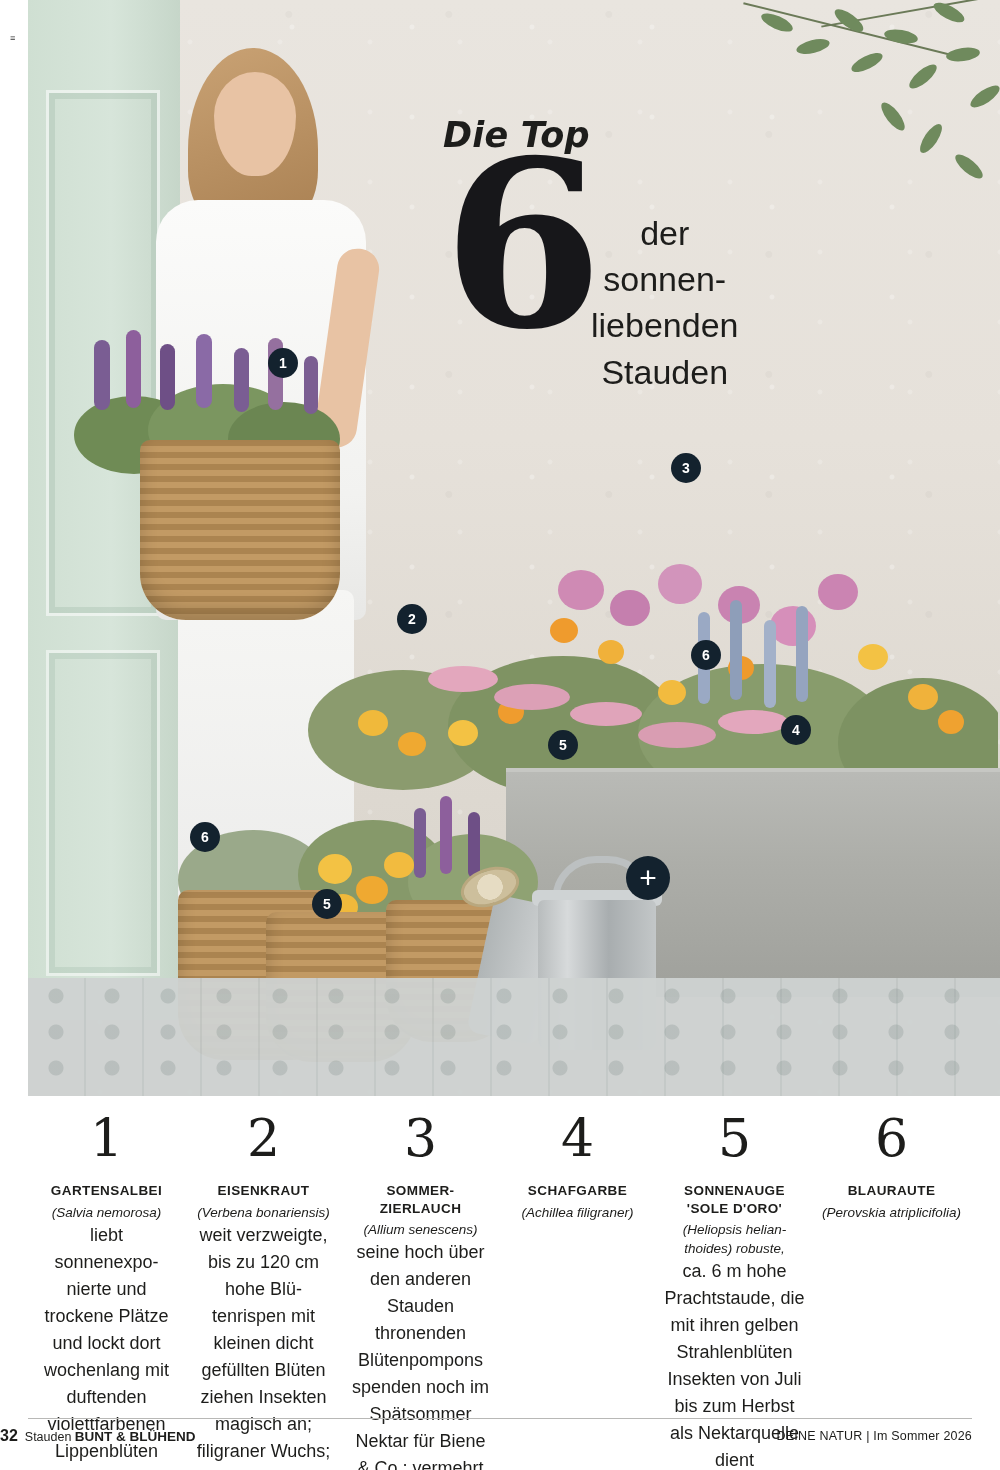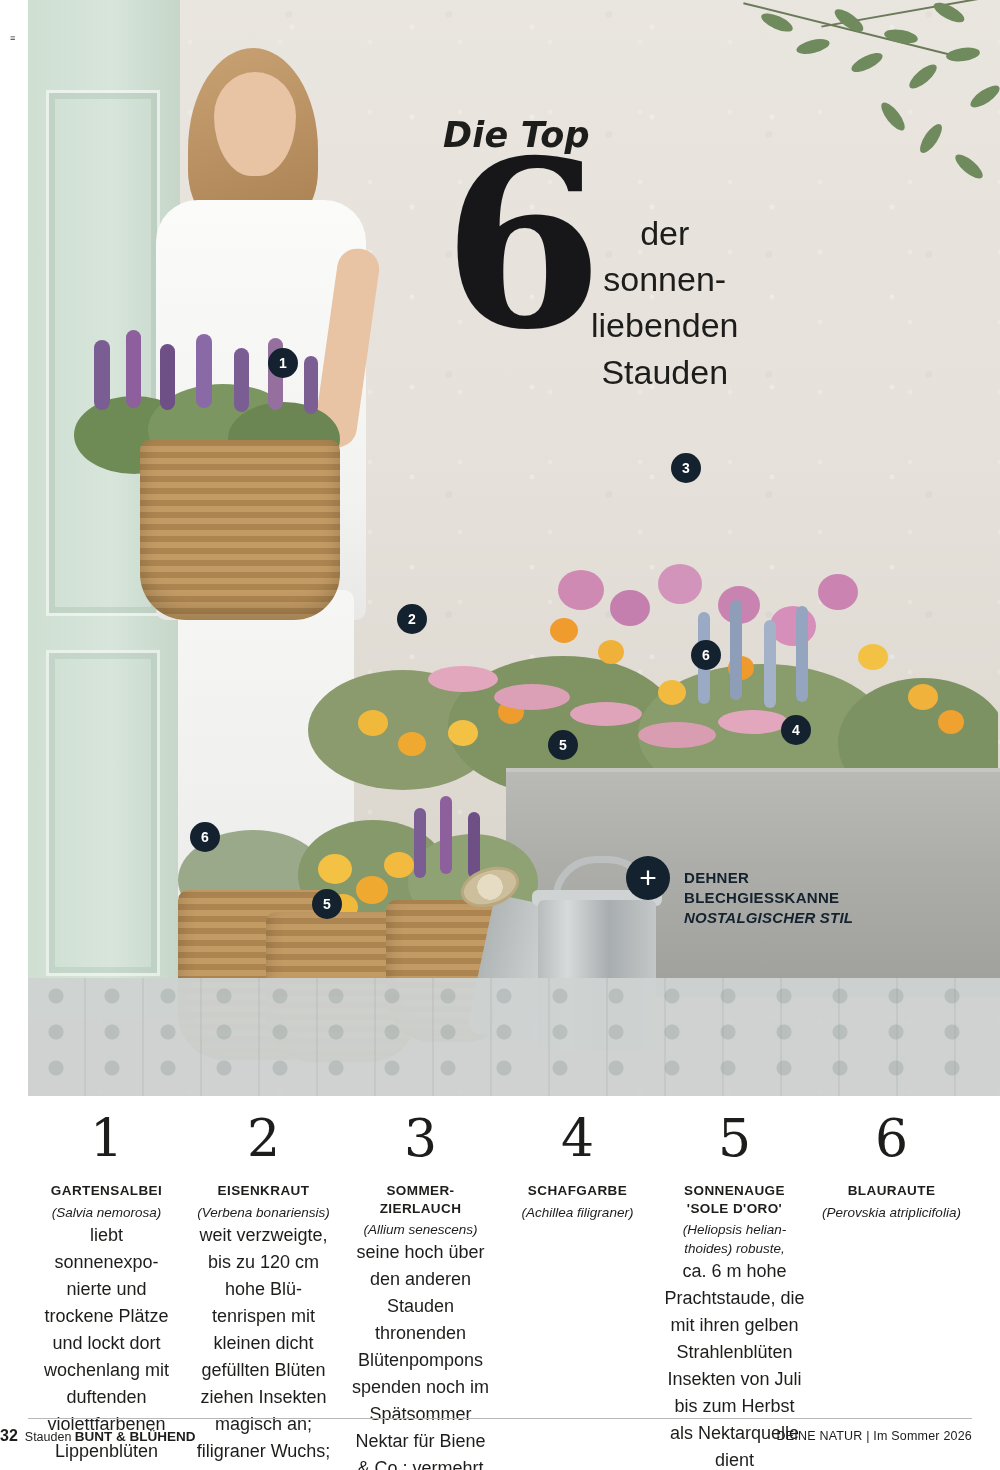--- a/index.html
+++ b/index.html
@@ -502,25 +502,20 @@
     <div class="marker" style="left:240px; top:348px;">1</div>
     <div class="marker" style="left:369px; top:604px;">2</div>
     <div class="marker" style="left:643px; top:453px;">3</div>
     <div class="marker" style="left:753px; top:715px;">4</div>
     <div class="marker" style="left:520px; top:730px;">5</div>
     <div class="marker" style="left:663px; top:640px;">6</div>
     <div class="marker" style="left:284px; top:889px;">5</div>
     <div class="marker" style="left:162px; top:822px;">6</div>
 
     <div class="plus-hotspot">+</div>
-    <div class="product-label">
-      <div>DEHNER</div>
-      <div>BLECHGIESSKANNE</div>
-      <div class="sub">NOSTALGISCHER STIL</div>
-    </div>
   </div>
 
   <div class="captions">
 
     <div class="cap">
       <div class="cap-num">1</div>
       <div class="cap-title">GARTENSALBEI</div>
       <div class="cap-latin">(Salvia nemorosa)</div>
       <div class="cap-body">liebt sonnenexpo­nierte und trockene Plätze und lockt dort wochenlang mit duftenden violettfar­benen Lippenblüten zahllose Bienen und Schmetterlinge an</div>
     </div>

